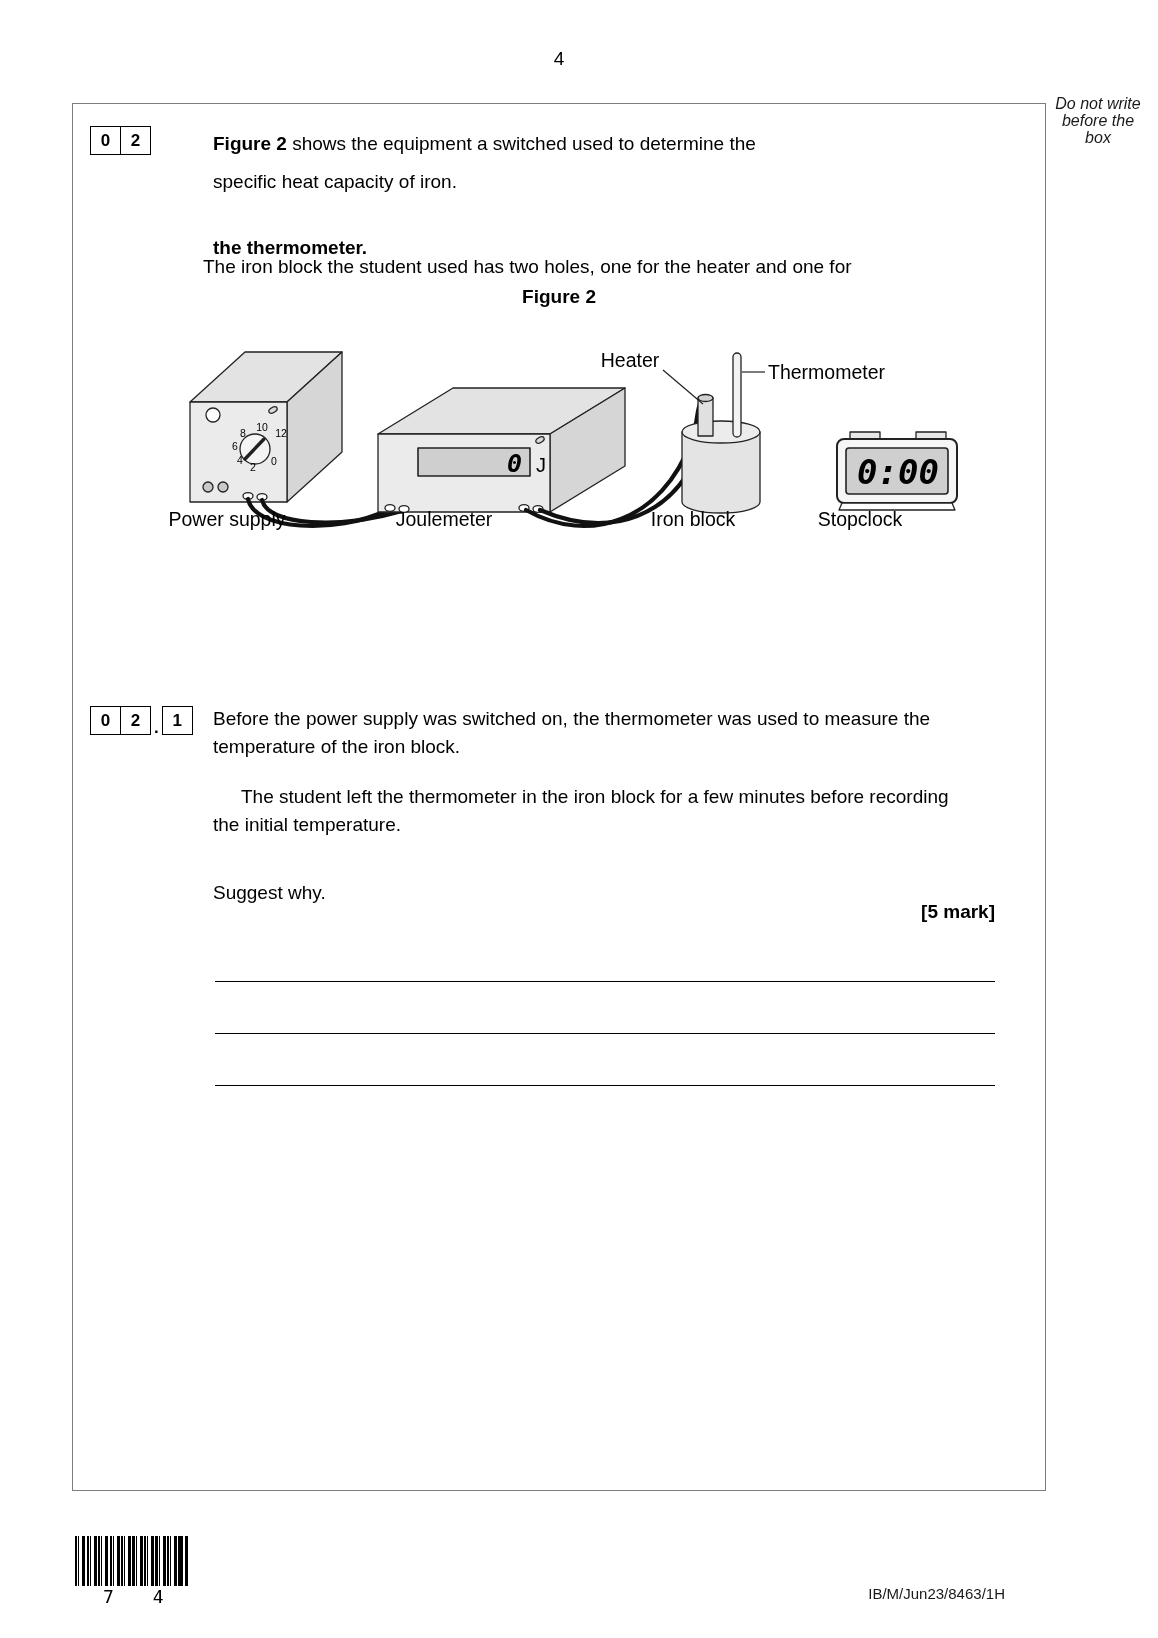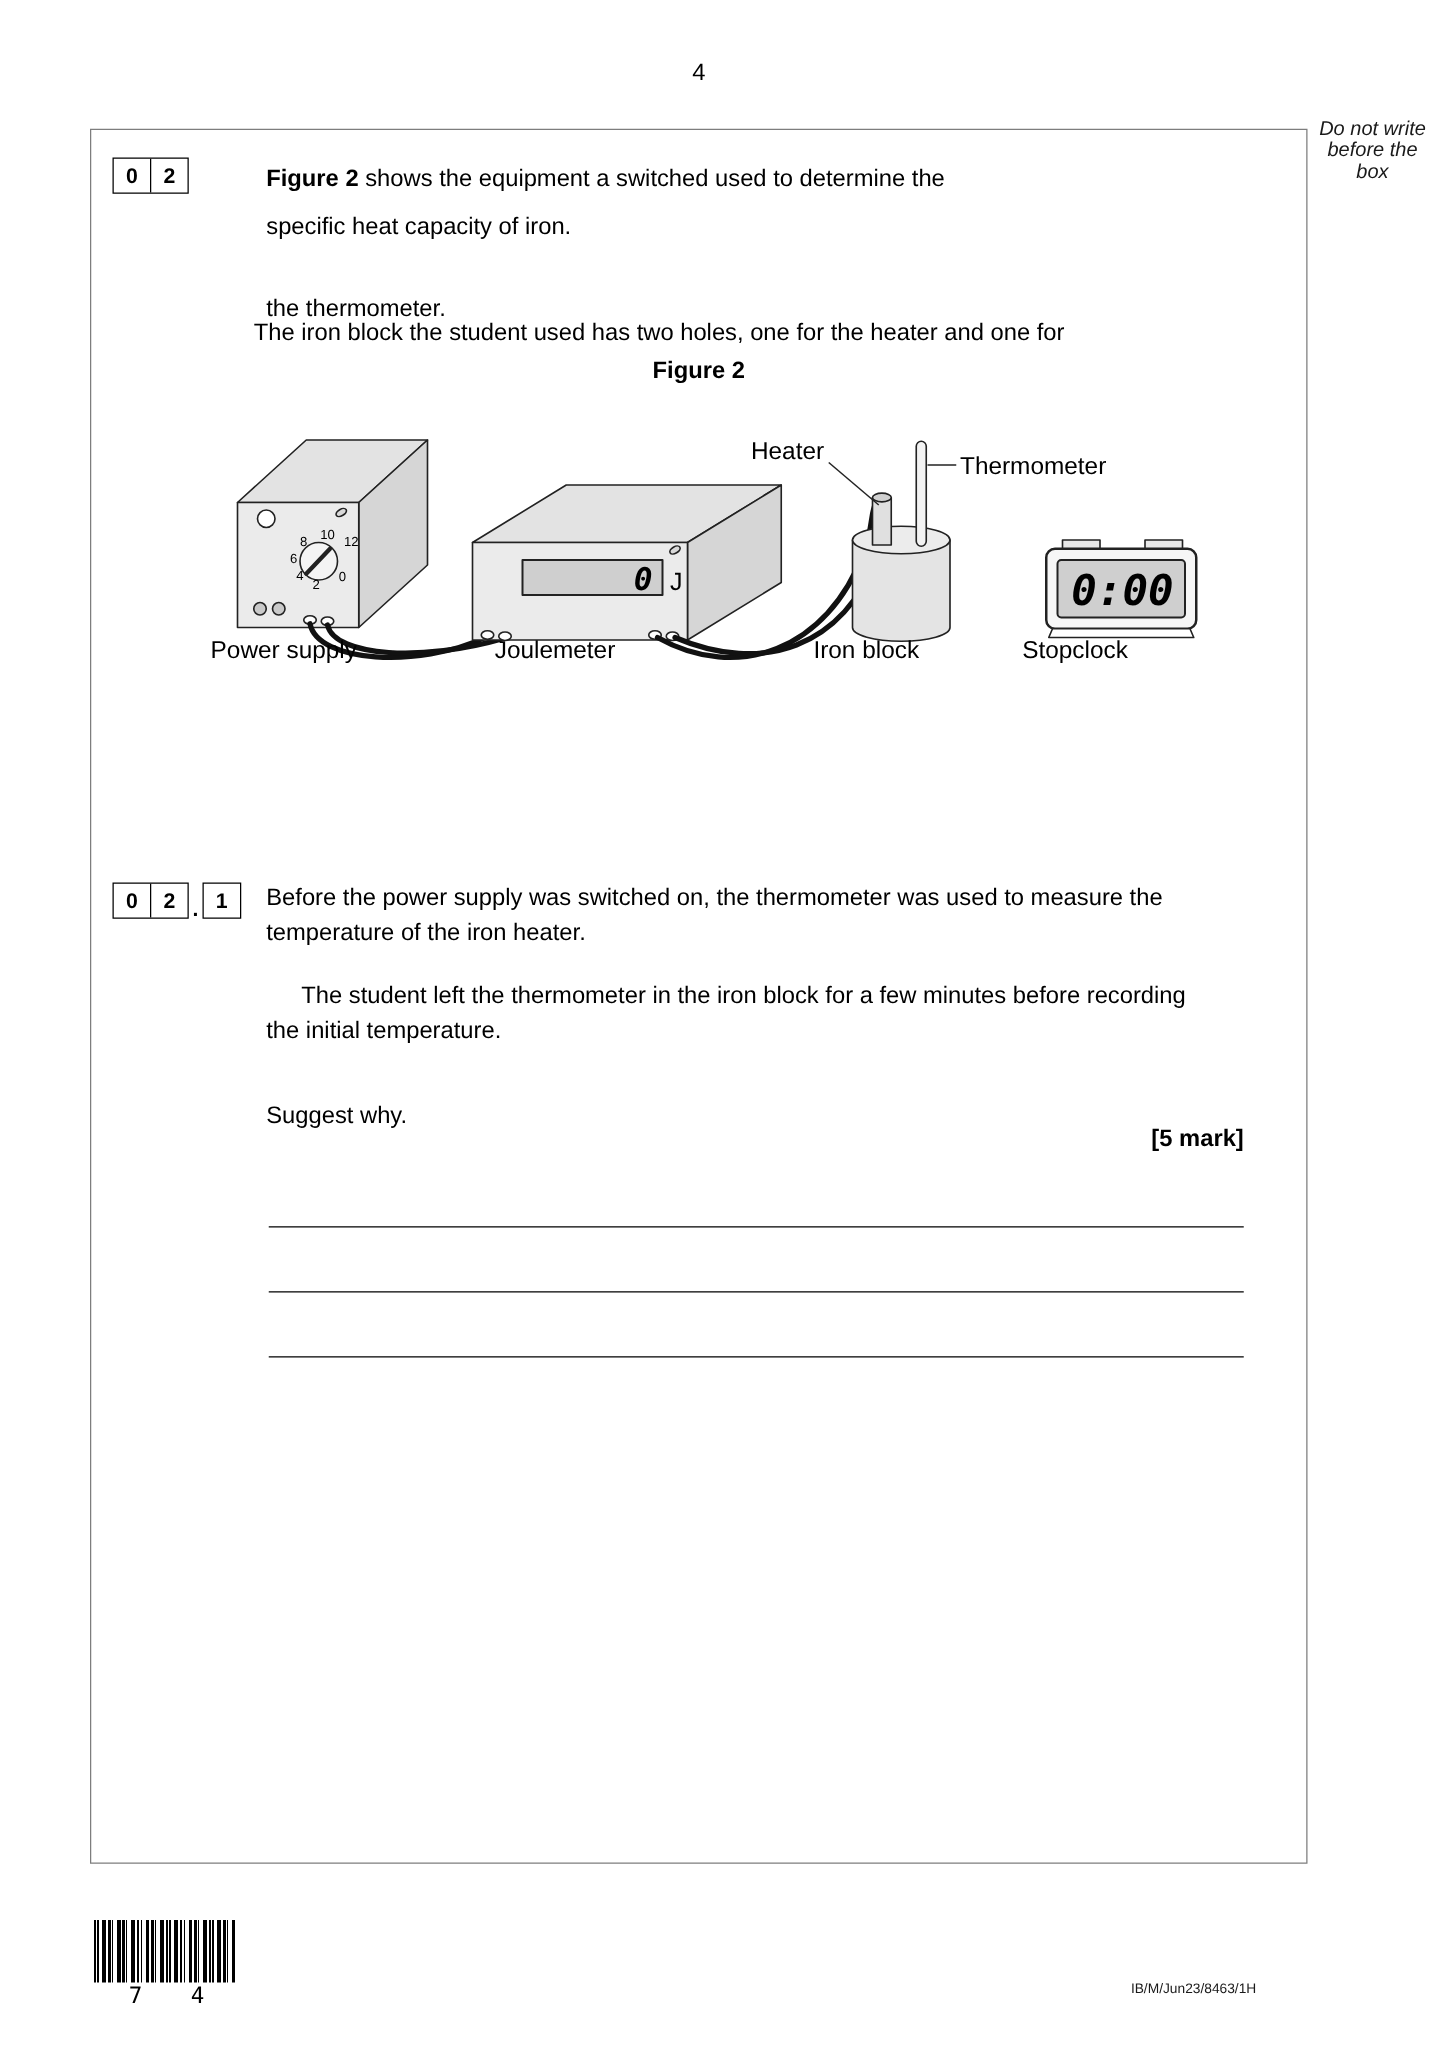--- a/index.html
+++ b/index.html
@@ -16,21 +16,21 @@
   .bodyline{font-size:19px;line-height:22px;white-space:nowrap;}
   .fig-title{left:72px;top:286px;width:974px;text-align:center;font-weight:bold;font-size:19px;}
   .marks{font-weight:bold;font-size:19px;text-align:right;}
   .answer-line{height:0;border-bottom:1.6px solid #000;}
   .barcode{left:75px;top:1536px;width:113px;height:50px;
     background:repeating-linear-gradient(90deg,
       #000 0px,#000 2px,#fff 2px,#fff 3px,
       #000 3px,#000 4px,#fff 4px,#fff 7px,
       #000 7px,#000 10px,#fff 10px,#fff 11.5px);}
   .barcode-label{left:103px;top:1586px;font-family:"DejaVu Sans Mono",monospace;font-size:18px;letter-spacing:14px;white-space:pre;}
-  .footer-code{left:600px;top:1585px;width:405px;text-align:right;font-size:11px;color:#1a1a1a;}
+  .footer-code{left:600px;top:1585px;width:405px;text-align:right;font-size:15px;color:#1a1a1a;}
   svg text{font-family:"Liberation Sans",sans-serif;fill:#000;}
   svg .seg{font-family:"DejaVu Sans Mono",monospace;font-weight:bold;font-style:italic;}
 </style>
 </head>
 <body>
 
 <div>
 
   <div class="abs page-number">4</div>
 
@@ -45,21 +45,21 @@
   <div class="abs qbox" style="left:90px;top:126px;">
     <div class="qgroup">
       <div class="qcell">0</div>
       <div class="qcell">2</div>
     </div>
   </div>
 
   <div class="abs bodyline" style="left:213px;top:133px;"><b>Figure 2</b><span> shows the equipment a switched used to determine the</span></div>
   <div class="abs bodyline" style="left:213px;top:171px;">specific heat capacity of iron.</div>
   <div class="abs bodyline" style="left:203px;top:209px;margin-top:47px;">The iron block the student used has two holes, one for the heater and one for</div>
-  <div class="abs bodyline" style="left:213px;top:237px;">the thermometer.</div>
+  <div class="abs bodyline" style="left:213px;top:237px;font-weight:bold;">the thermometer.</div>
 
   <div class="abs fig-title">Figure 2</div>
 
   <svg class="abs" style="left:150px;top:322px;" width="860" height="214" viewBox="0 0 860 214">
     <g stroke="#222" stroke-width="1.3" stroke-linejoin="round">
 
       <g>
         <polygon points="40,80 95,30 192,30 137,80" fill="#e3e3e3"></polygon>
         <polygon points="137,80 192,30 192,130 137,180" fill="#d6d6d6"></polygon>
         <rect x="40" y="80" width="97" height="100" fill="#ebebeb"></rect>
@@ -142,21 +142,21 @@
       <div class="qcell">0</div>
       <div class="qcell">2</div>
     </div>
     <div class="qdot">.</div>
     <div class="qgroup">
       <div class="qcell">1</div>
     </div>
   </div>
 
   <div class="abs bodyline" style="left:213px;top:708px;">Before the power supply was switched on, the thermometer was used to measure the</div>
-  <div class="abs bodyline" style="left:213px;top:736px;">temperature of the iron heater.</div>
+  <div class="abs bodyline" style="left:213px;top:736px;">temperature of the iron block.</div>
   <div class="abs bodyline" style="left:213px;top:786px;margin-left:28px;">The student left the thermometer in the iron block for a few minutes before recording</div>
   <div class="abs bodyline" style="left:213px;top:814px;">the initial temperature.</div>
   <div class="abs bodyline" style="left:213px;top:882px;">Suggest why.</div>
   <div class="abs marks" style="left:213px;top:901px;width:782px;">[5 mark]</div>
 
   <div class="abs answer-line" style="left:215px;top:981px;width:780px;"></div>
   <div class="abs answer-line" style="left:215px;top:1033px;width:780px;"></div>
   <div class="abs answer-line" style="left:215px;top:1085px;width:780px;"></div>
 
   <div class="abs barcode"></div>

